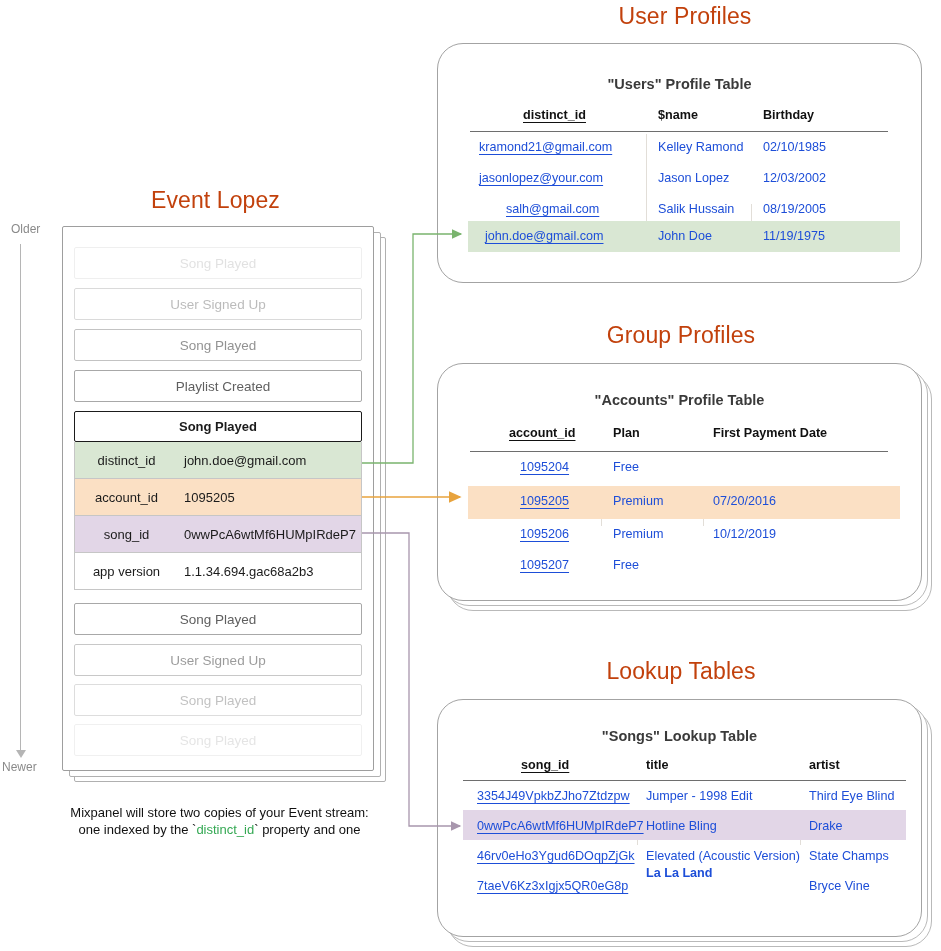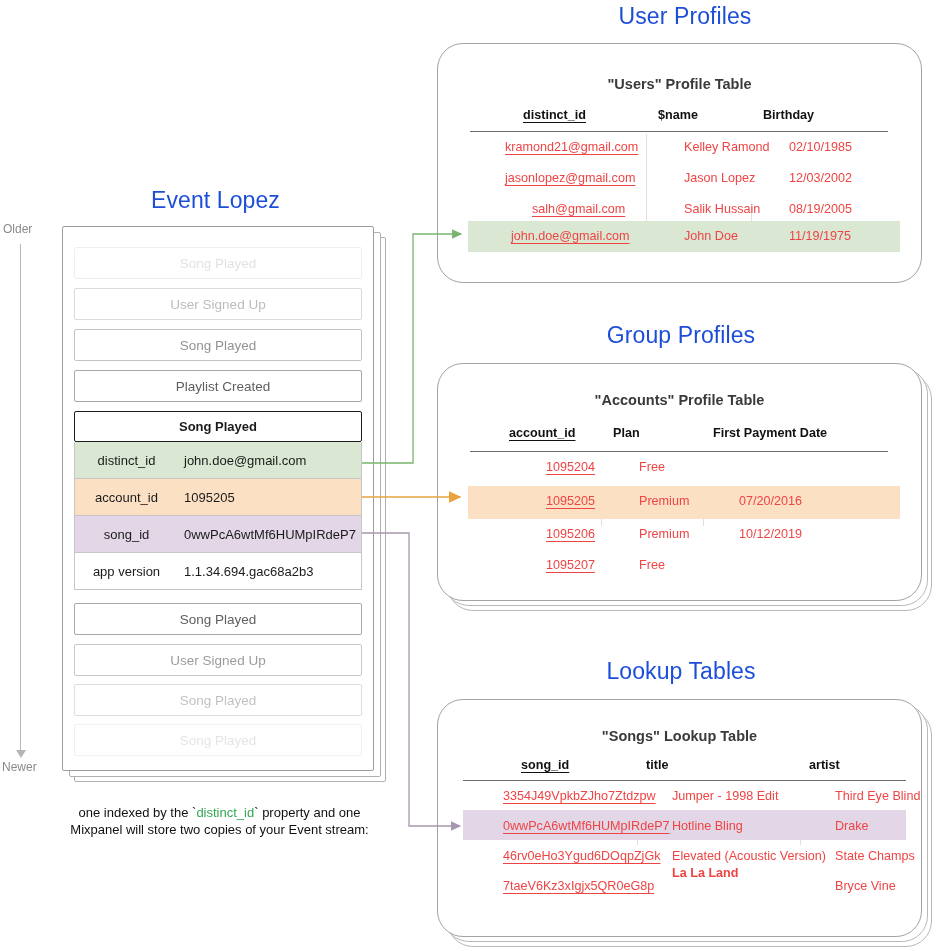--- a/index.html
+++ b/index.html
@@ -6,21 +6,21 @@
   body{
     width:941px;height:951px;position:relative;overflow:hidden;
     font-family:"Liberation Sans","DejaVu Sans",sans-serif;
     color:#1a1a1a;
     -webkit-font-smoothing:antialiased;
   }
 
   
   .section-title{
     position:absolute;text-align:center;
-    font-size:23px;font-weight:400;color:#1d4ed8;
+    font-size:23px;font-weight:400;color:#c2410c;
     letter-spacing:.1px;white-space:nowrap;
   }
 
   
   .axis-label{
     position:absolute;font-size:12px;color:#8a8a8a;white-space:nowrap;
   }
   .axis-line{position:absolute;background:#b5b5b5;width:1px;}
   .axis-arrow{
     position:absolute;width:0;height:0;
@@ -68,40 +68,40 @@
     position:absolute;left:0;right:0;text-align:center;
     font-size:14.5px;font-weight:700;color:#3a3a3a;
   }
   .th{
     position:absolute;font-size:12.6px;font-weight:700;color:#111;white-space:nowrap;
   }
   .th.u{text-decoration:underline;text-underline-offset:3px;}
   .hrule{position:absolute;height:1.2px;background:#6e6e6e;}
   .row-hl{position:absolute;}
   .cell{
-    position:absolute;font-size:12.6px;color:#ef4444;white-space:nowrap;margin-left:26px;
+    position:absolute;font-size:12.6px;color:#1d4ed8;white-space:nowrap;
   }
   .cell.u{text-decoration:underline;text-underline-offset:2.5px;}
   .coldiv{position:absolute;width:1px;background:#e2ded8;}
 
   
   svg.conn{position:absolute;left:0;top:0;width:941px;height:951px;z-index:6;pointer-events:none;}
 
   
   .caption{
     position:absolute;text-align:center;font-size:13px;line-height:17px;
     color:#111;font-weight:400;
   }
   .kw-green{color:#34a853;}
   .kw-orange{color:#f59b23;}
 </style>
 </head>
 <body>
 
-<div class="axis-label" style="left:3px;top:222px;text-align:center;">Older</div>
+<div class="axis-label" style="left:11px;top:222px;text-align:center;">Older</div>
 <div class="axis-line" style="left:20px;top:244px;height:508px;"></div>
 <div class="axis-arrow" style="left:16px;top:750px;"></div>
 <div class="axis-label" style="left:2px;top:760px;">Newer</div>
 
 <div class="section-title" style="left:113px;top:187px;width:205px;">Event Lopez</div>
 
 <div class="stream-layer" style="left:74px;top:237px;width:312px;height:545px;"></div>
 <div class="stream-layer" style="left:69px;top:232px;width:312px;height:545px;"></div>
 <div class="stream-main" style="left:62px;top:226px;width:312px;height:545px;"></div>
 
@@ -146,43 +146,43 @@
   <span>User Signed Up</span>
 </div>
 <div class="evt-card" style="left:74px;top:684px;width:288px;height:32px;opacity:.38;z-index:5;">
   <span>Song Played</span>
 </div>
 <div class="evt-card" style="left:74px;top:724px;width:288px;height:32px;opacity:.16;z-index:5;">
   <span>Song Played</span>
 </div>
 
 <div class="caption" style="left:37px;top:804px;width:365px;">
+  <div>Mixpanel will store two copies of your Event stream:</div>
   <div><span>one indexed by the `</span><span class="kw-green">distinct_id</span><span>` property and one</span></div>
-  <div>Mixpanel will store two copies of your Event stream:</div>
 </div>
 
 <div class="section-title" style="left:580px;top:3px;width:210px;">User Profiles</div>
 
 <div class="card-main" style="left:437px;top:43px;width:485px;height:240px;">
   <div class="tbl-title" style="top:32px;">"Users" Profile Table</div>
 
   <div class="th u" style="left:85px;top:64px;">distinct_id</div>
   <div class="th" style="left:220px;top:64px;">$name</div>
   <div class="th" style="left:325px;top:64px;">Birthday</div>
 
   <div class="hrule" style="left:32px;top:87px;width:418px;"></div>
 
   <div class="coldiv" style="left:208px;top:90px;height:103px;"></div>
   <div class="coldiv" style="left:313px;top:160px;height:33px;"></div>
 
   <div class="cell u" style="left:41px;top:96px;">kramond21@gmail.com</div>
   <div class="cell" style="left:220px;top:96px;">Kelley Ramond</div>
   <div class="cell" style="left:325px;top:96px;">02/10/1985</div>
 
-  <div class="cell u" style="left:41px;top:127px;">jasonlopez@gmail.com</div>
+  <div class="cell u" style="left:41px;top:127px;">jasonlopez@your.com</div>
   <div class="cell" style="left:220px;top:127px;">Jason Lopez</div>
   <div class="cell" style="left:325px;top:127px;">12/03/2002</div>
 
   <div class="cell u" style="left:68px;top:158px;">salh@gmail.com</div>
   <div class="cell" style="left:220px;top:158px;">Salik Hussain</div>
   <div class="cell" style="left:325px;top:158px;">08/19/2005</div>
 
   <div class="row-hl" style="left:30px;top:177px;width:432px;height:31px;background:#d9e7d3;"></div>
   <div class="cell u" style="left:47px;top:185px;z-index:2;">john.doe@gmail.com</div>
   <div class="cell" style="left:220px;top:185px;z-index:2;">John Doe</div>

